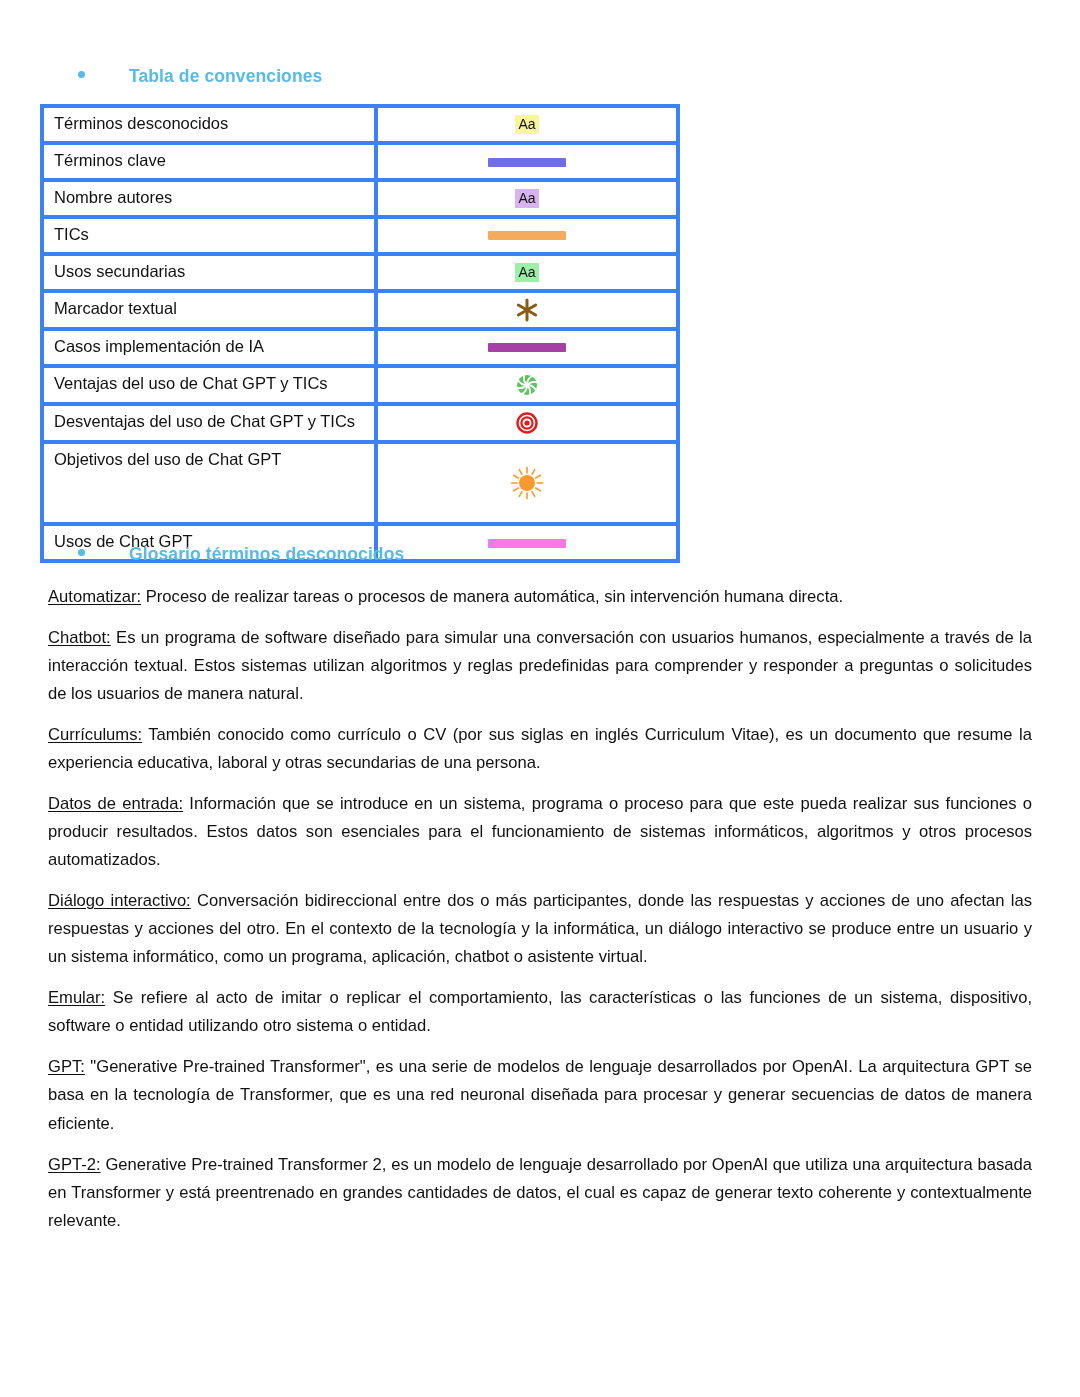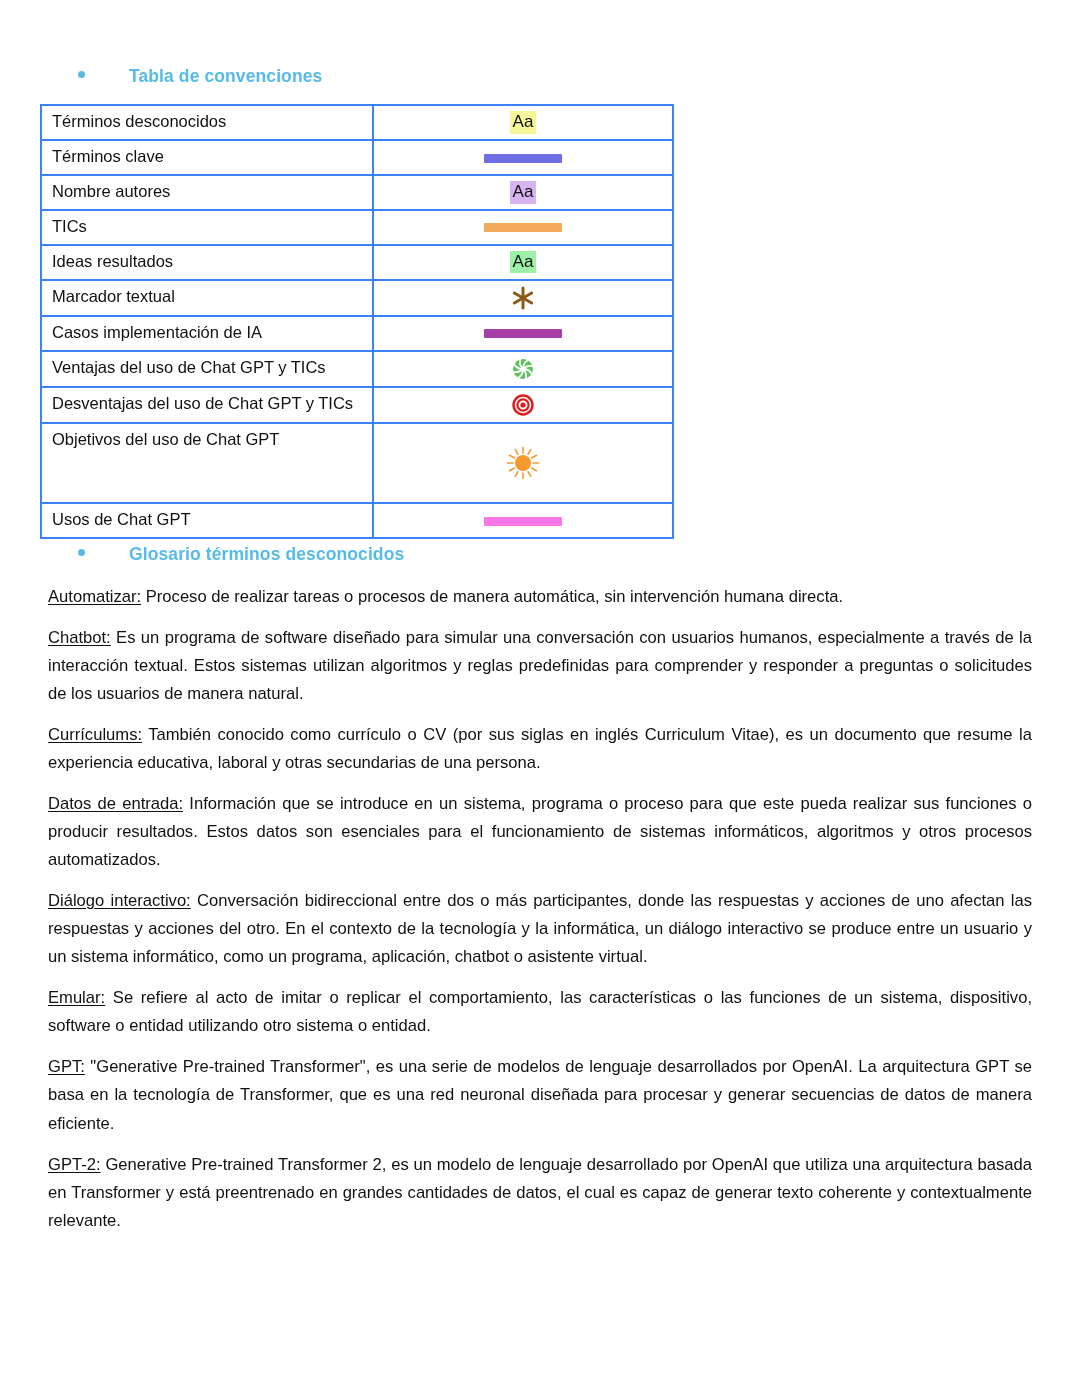--- a/index.html
+++ b/index.html
@@ -52,21 +52,21 @@
   
   .conventions-table {
     position: absolute;
     left: 40px;
     top: 104px;
     width: 612px;
     border-collapse: collapse;
     table-layout: fixed;
   }
   .conventions-table td {
-    border: 2px solid #3b82f6;
+    border: 4px solid #3b82f6;
     padding: 0;
     vertical-align: middle;
   }
   .conventions-table td.label-cell {
     width: 312px;
     padding: 4px 8px 5px 10px;
     font-size: 16.5px;
     line-height: 1.45;
     color: #111111;
   }
@@ -76,21 +76,21 @@
   }
   .conventions-table td.marker-cell {
     width: 298px;
     text-align: center;
     padding: 4px 0;
   }
 
   
   .hl-aa {
     display: inline-block;
-    font-size: 17px;
+    font-size: 14px;
     line-height: 1.2;
     padding: 1px 3px;
     color: #111111;
   }
   .bar {
     display: inline-block;
     width: 78px;
     height: 9px;
     border-radius: 1px;
     vertical-align: middle;
@@ -142,21 +142,21 @@
         </tr>
         <tr>
           <td class="label-cell">Nombre autores</td>
           <td class="marker-cell"><span class="hl-aa" style="background: rgb(215, 179, 240);">Aa</span></td>
         </tr>
         <tr>
           <td class="label-cell">TICs</td>
           <td class="marker-cell"><span class="bar" style="background: rgb(245, 171, 94);"></span></td>
         </tr>
         <tr>
-          <td class="label-cell">Ideas resultados</td>
+          <td class="label-cell">Usos secundarias</td>
           <td class="marker-cell"><span class="hl-aa" style="background: rgb(156, 240, 168);">Aa</span></td>
         </tr>
         <tr>
           <td class="label-cell">Marcador textual</td>
           <td class="marker-cell"><span><svg width="26" height="26" viewBox="0 0 26 26" class="glyph-svg">
                 <line x1="13" y1="13" x2="13" y2="3" stroke="#8a5a17" stroke-width="3" stroke-linecap="round"></line>
                 <line x1="13" y1="13" x2="21.660254037844386" y2="7.999999999999999" stroke="#8a5a17" stroke-width="3" stroke-linecap="round"></line>
                 <line x1="13" y1="13" x2="21.66025403784439" y2="18" stroke="#8a5a17" stroke-width="3" stroke-linecap="round"></line>
                 <line x1="13" y1="13" x2="13.000000000000002" y2="23" stroke="#8a5a17" stroke-width="3" stroke-linecap="round"></line>
                 <line x1="13" y1="13" x2="4.339745962155616" y2="18.000000000000004" stroke="#8a5a17" stroke-width="3" stroke-linecap="round"></line>

